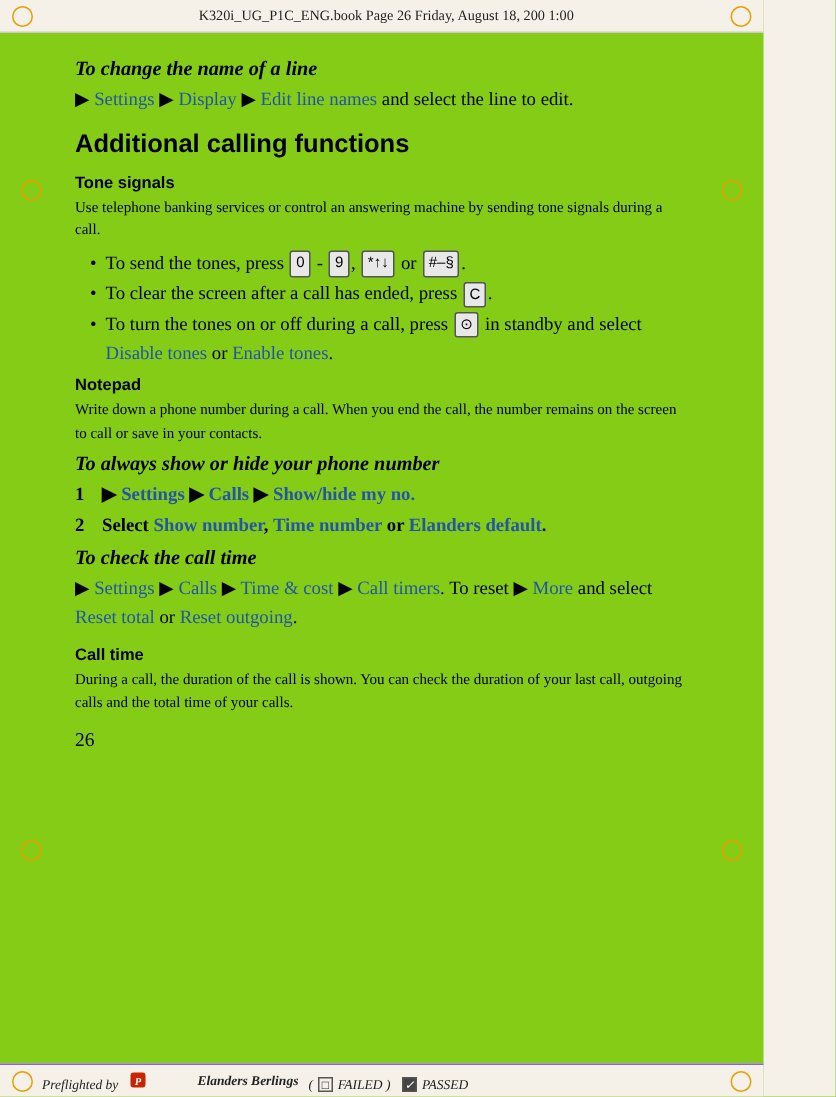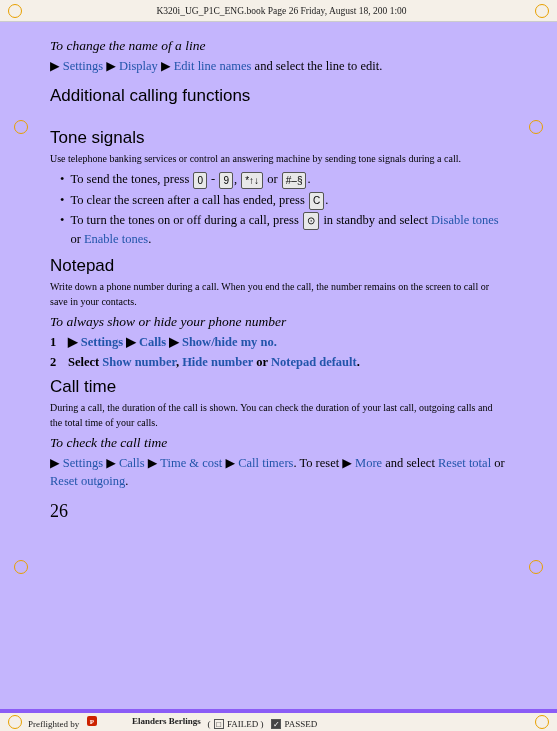--- a/index.html
+++ b/index.html
@@ -9,23 +9,23 @@
       height: 731px;
       background: #f5f0e8;
       font-family: 'Times New Roman', Times, serif;
       font-size: 13px;
       color: #000;
       overflow: hidden;
       position: relative;
     }
 
     .page-container {
-      width: 557px;
+      width: 509px;
       height: 731px;
-      background: #c4b5fd;
+      background: #84cc16;
       position: relative;
     }
 
     
     .top-bar {
       position: absolute;
       top: 0;
       left: 0;
       right: 0;
       height: 22px;
@@ -61,26 +61,27 @@
     }
 
     
     .bottom-bar {
       position: absolute;
       bottom: 0;
       left: 0;
       right: 0;
       height: 22px;
       background: #f5f0e8;
-      border-top: 4px solid #8b5cf6;
+      border-top: 1px solid #8b5cf6;
       display: flex;
       align-items: center;
       font-size: 9px;
       color: #333;
       padding: 0 8px;
+      font-style: italic;
     }
 
     .bottom-circle {
       width: 14px;
       height: 14px;
       border-radius: 50%;
       border: 1.5px solid #e8a000;
       background: #f5f0e8;
       margin-right: 6px;
       flex-shrink: 0;
@@ -97,51 +98,51 @@
       top: 22px;
       left: 40px;
       right: 40px;
       bottom: 22px;
       padding: 16px 10px 10px 10px;
       overflow: hidden;
     }
 
     
     .page-number {
-      font-size: 18px;
+      font-size: 13px;
       margin-bottom: 0;
     }
 
     
     .section-heading {
-      font-weight: normal;
+      font-weight: bold;
       font-style: italic;
       font-size: 13.5px;
       margin-bottom: 3px;
     }
 
     
     .breadcrumb {
       font-size: 12.5px;
       margin-bottom: 10px;
       line-height: 1.5;
     }
 
     
     .main-title {
-      font-weight: normal;
+      font-weight: bold;
       font-size: 17px;
-      margin-bottom: 22px;
+      margin-bottom: 10px;
       font-family: Arial, Helvetica, sans-serif;
     }
 
     
     .sub-section-title {
-      font-weight: normal;
-      font-size: 17px;
+      font-weight: bold;
+      font-size: 11px;
       margin-bottom: 3px;
       font-family: Arial, Helvetica, sans-serif;
     }
 
     .body-text {
       font-size: 10px;
       line-height: 1.55;
       margin-bottom: 4px;
     }
 
@@ -305,34 +306,34 @@
 
 
       <div class="small-gap">
         <div class="section-heading">To always show or hide your phone number</div>
         <div class="step-row">
           <span class="step-num">1</span>
           <span class="step-text">▶ <span class="colored-text">Settings</span> ▶ <span class="colored-text">Calls</span> ▶ <span class="colored-text">Show/hide my no.</span></span>
         </div>
         <div class="step-row">
           <span class="step-num">2</span>
-          <span class="step-text">Select <span class="colored-text">Show number</span>, <span class="colored-text">Hide number</span> or <span class="colored-text">Notepad default</span>.</span>
+          <span class="step-text">Select <span class="colored-text">Show number</span>, <span class="colored-text">Time number</span> or <span class="colored-text">Elanders default</span>.</span>
         </div>
-      </div>
-
-      <div class="small-gap">
-        <div class="sub-section-title">Call time</div>
-        <div class="body-text">During a call, the duration of the call is shown. You can check the duration of your last call, outgoing calls and the total time of your calls.</div>
       </div>
 
       <div class="small-gap">
         <div class="section-heading">To check the call time</div>
         <div class="breadcrumb">
           ▶ <span class="colored-text">Settings</span> ▶ <span class="colored-text">Calls</span> ▶ <span class="colored-text">Time &amp; cost</span> ▶ <span class="colored-text">Call timers</span>. To reset ▶ <span class="colored-text">More</span> and select <span class="colored-text">Reset total</span> or <span class="colored-text">Reset outgoing</span>.
         </div>
+      </div>
+
+      <div class="small-gap">
+        <div class="sub-section-title">Call time</div>
+        <div class="body-text">During a call, the duration of the call is shown. You can check the duration of your last call, outgoing calls and the total time of your calls.</div>
       </div>
 
     </div>
 
     <div class="page-number">26</div>
 
   </div>
 
   <div class="bottom-bar">
     <div class="bottom-circle"></div>

